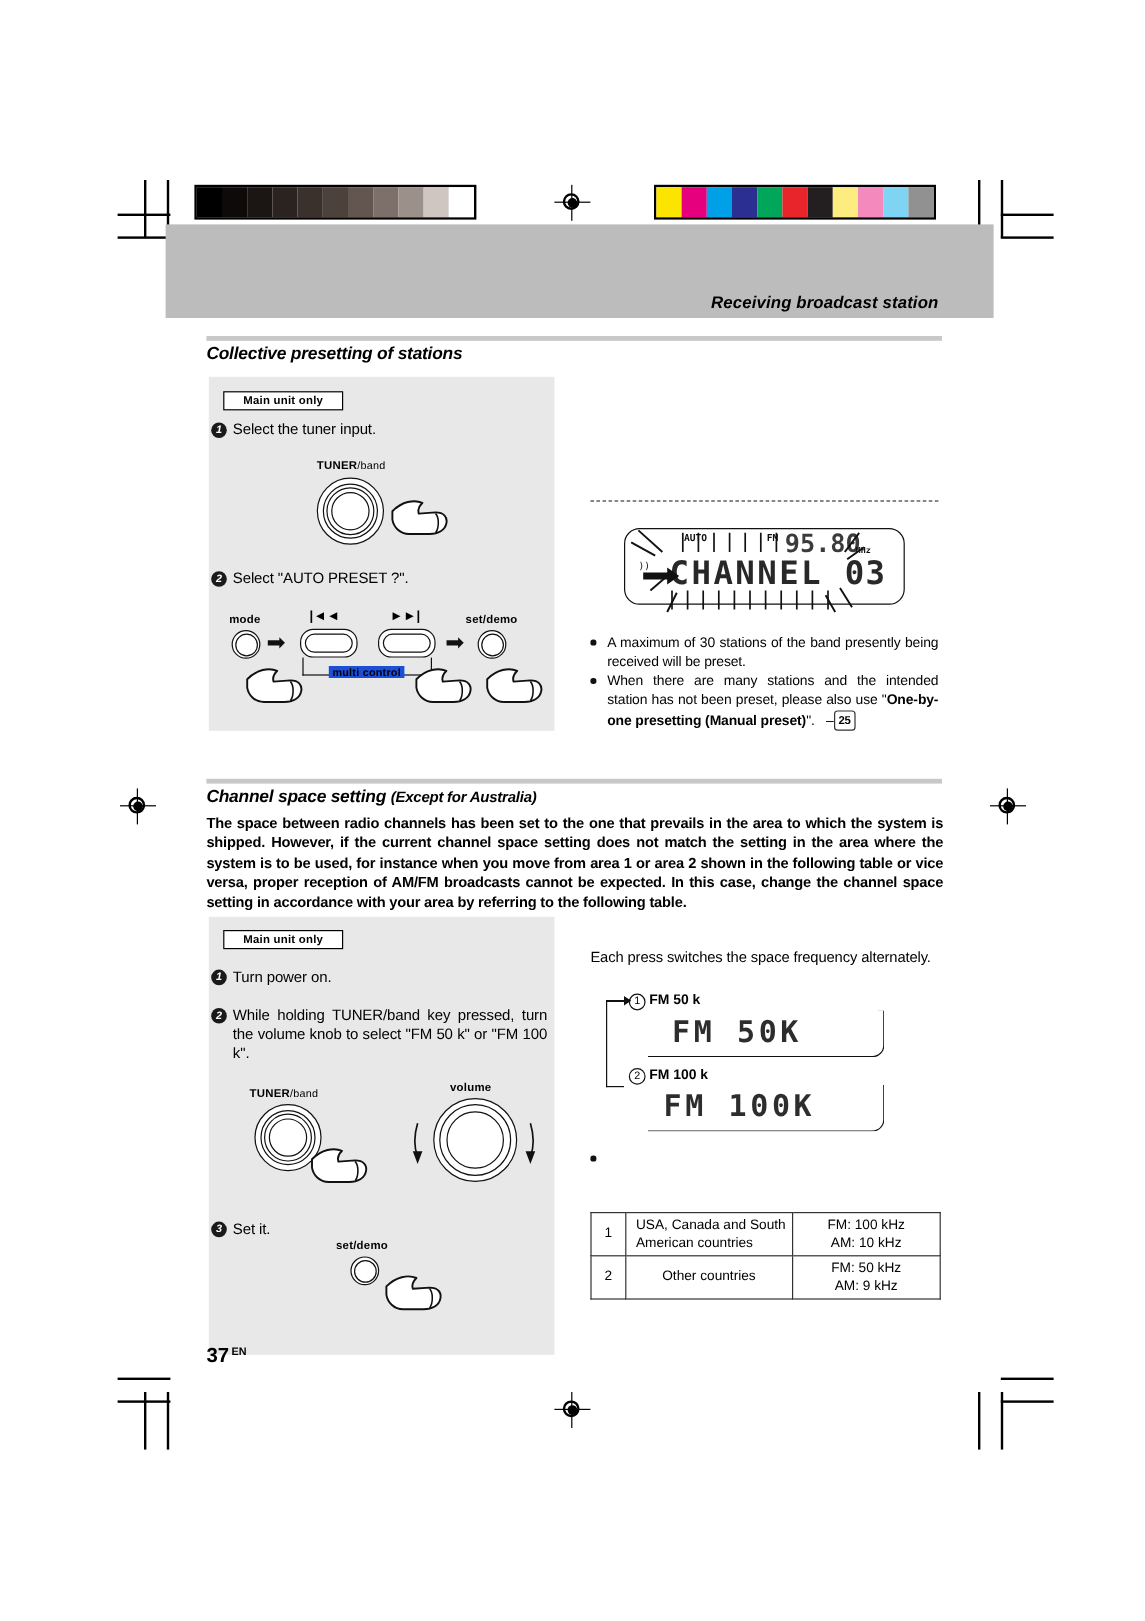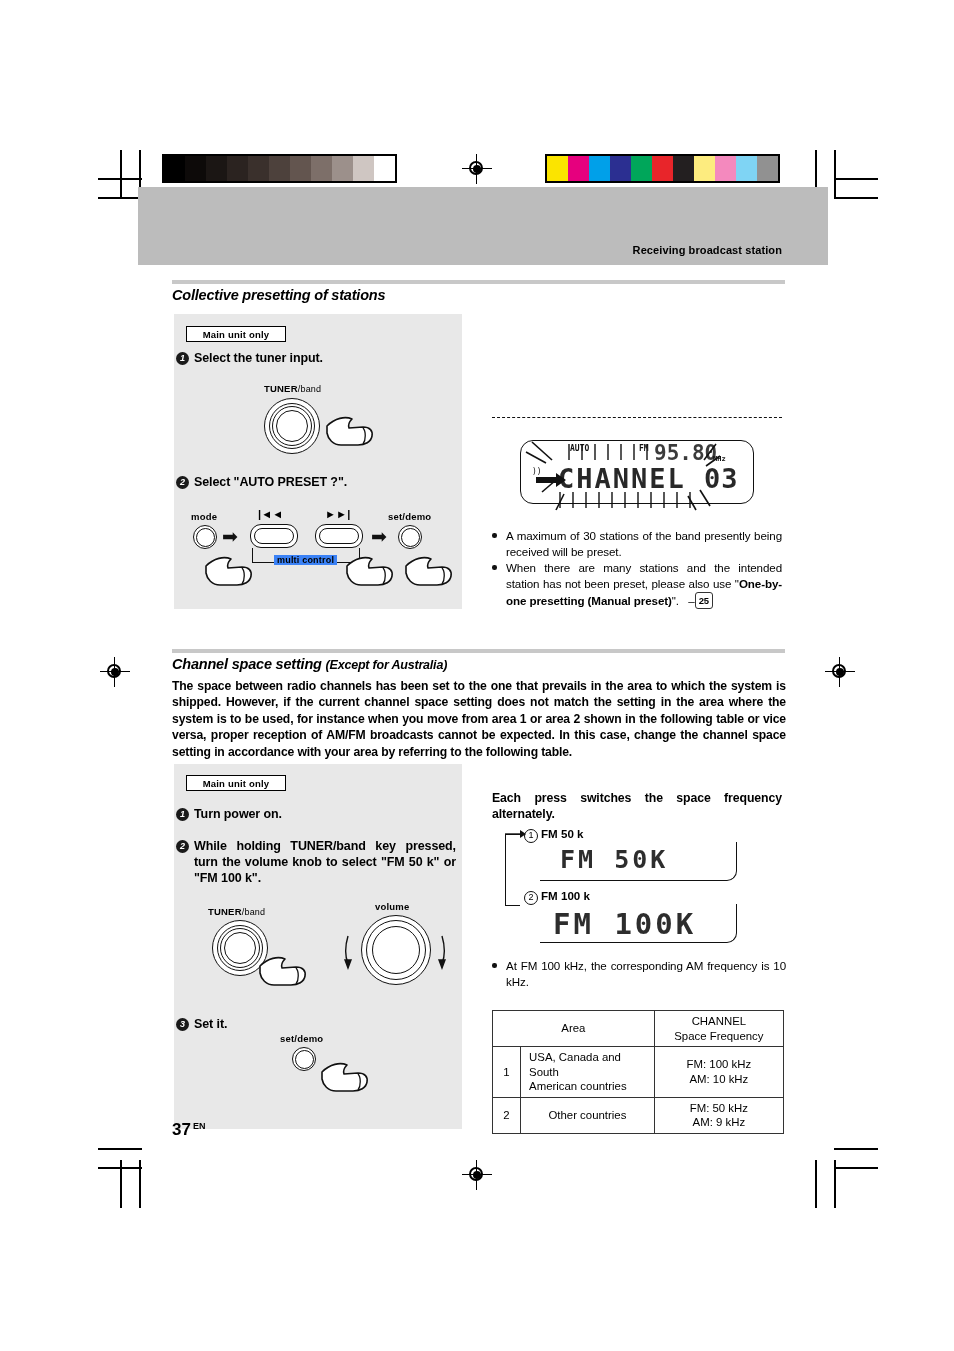--- a/index.html
+++ b/index.html
@@ -18,58 +18,58 @@
             background:#000;border-radius:50%;}
   .reg .cv{position:absolute;left:14px;top:0;width:1px;height:30px;background:#000;}
   .reg .ch{position:absolute;top:14px;left:0;height:1px;width:30px;background:#000;}
 
   .swatchbar{position:absolute;display:flex;border:2px solid #000;box-sizing:content-box;}
   .swatchbar i{display:block;width:21px;height:25px;}
 
   .greyband{position:absolute;background:#bcbcbc;}
 
   
-  .runhead{position:absolute;font-weight:bold;font-size:11px;
+  .runhead{position:absolute;font-style:italic;font-weight:bold;font-size:14px;
            letter-spacing:.1px;color:#000;}
 
   
   .rule{position:absolute;background:#c8c8c8;height:4px;}
   .secthead{position:absolute;font-style:italic;font-weight:bold;font-size:14.5px;
             letter-spacing:-.2px;white-space:nowrap;}
   .secthead .sub{font-size:12.5px;}
 
   .bodycopy{position:absolute;font-weight:bold;font-size:12.2px;line-height:16.4px;
             text-align:justify;letter-spacing:-.15px;}
 
   
   .panel{position:absolute;background:#e8e8e8;}
   .mainunit{position:absolute;border:1.5px solid #000;background:#fff;
             font-size:9.5px;font-weight:bold;display:flex;align-items:center;
             justify-content:center;letter-spacing:.2px;box-sizing:border-box;}
 
   .stepnum{position:absolute;width:13px;height:13px;border-radius:50%;background:#1a1a1a;
            color:#fff;font-size:9px;font-weight:bold;display:flex;align-items:center;
            justify-content:center;font-style:italic;line-height:1;}
-  .steptxt{position:absolute;font-weight:bold;font-size:12.5px;line-height:16px;
+  .steptxt{position:absolute;font-weight:normal;font-size:12.5px;line-height:16px;
            letter-spacing:-.1px;}
   .steptxt.just{text-align:justify;}
 
   
   .knob{position:absolute;border-radius:50%;border:1.5px solid #111;background:#fff;}
   .knob.r2{border-width:1px;}
   .cap{position:absolute;font-size:9.5px;font-weight:bold;letter-spacing:.2px;white-space:nowrap;}
   .cap .lt{font-weight:normal;font-size:9px;}
   .smallbtn{position:absolute;border-radius:50%;border:1.5px solid #111;background:#fff;}
   .pill{position:absolute;border:1.5px solid #111;border-radius:11px;background:#fff;}
   .pill:after{content:"";position:absolute;left:3px;top:3px;right:3px;bottom:3px;
               border:1px solid #111;border-radius:9px;}
   .arrowblk{position:absolute;font-size:19px;line-height:1;color:#111;}
   .bracket{position:absolute;border-left:1.5px solid #111;border-right:1.5px solid #111;
            border-bottom:1.5px solid #111;}
-  .mclabel{position:absolute;font-size:9px;font-weight:bold;background:#3b82f6;
+  .mclabel{position:absolute;font-size:9px;font-weight:bold;background:#1d4ed8;
            padding:0 3px;letter-spacing:.2px;white-space:nowrap;}
 
   
   .lcd{position:absolute;border:1.6px solid #111;border-radius:13px;background:#fff;}
   .lcdflat{position:absolute;border-right:1.6px solid #111;border-bottom:1.6px solid #111;
            border-bottom-right-radius:10px;background:#fff;}
   .seg{position:absolute;font-family:"DejaVu Sans Mono", monospace;font-weight:bold;
        color:#111;letter-spacing:2px;}
   .dashline{position:absolute;border-top:1.6px dashed #111;}
 
@@ -369,36 +369,28 @@
 <div class="altlbl" style="left:524px;top:827px;">
   <span class="circnum">1</span><span>FM 50 k</span>
 </div>
 <div class="lcdflat" style="left:540px;top:842px;width:196px;height:38px;"></div>
 <div class="seg" style="left:560px;top:845px;font-size:25px;letter-spacing:3px;opacity:.88;">FM    50K</div>
 
 <div class="altlbl" style="left:524px;top:889px;">
   <span class="circnum">2</span><span>FM 100 k</span>
 </div>
 <div class="lcdflat" style="left:540px;top:904px;width:196px;height:38px;"></div>
-<div class="seg" style="left:553px;top:907px;font-size:29px;letter-spacing:3px;opacity:.88;">FM   100K</div>
+<div class="seg" style="left:553px;top:907px;font-size:25px;letter-spacing:3px;opacity:.88;">FM   100K</div>
 
 <div class="bul" style="left:492px;top:958px;width:294px;">
   <span class="dot"></span>
-  <span class="tx">At FM 100 kHz, the corresponding AM frequency is 10 kHz.</span>
 </div>
 
 <table class="area" style="left:492px;top:1010px;width:292px;">
   <tbody>
-    <tr>
-      <td colspan="2">Area</td>
-      <td class="freq">
-        <div>CHANNEL</div>
-        <div>Space Frequency</div>
-      </td>
-    </tr>
     <tr>
       <td class="num">1</td>
       <td class="areaname" style="text-align:left;padding-left:8px;">
         <div>USA, Canada and South</div>
         <div>American countries</div>
       </td>
       <td class="freq">
         <div>FM: 100 kHz</div>
         <div>AM: 10 kHz</div>
       </td>

